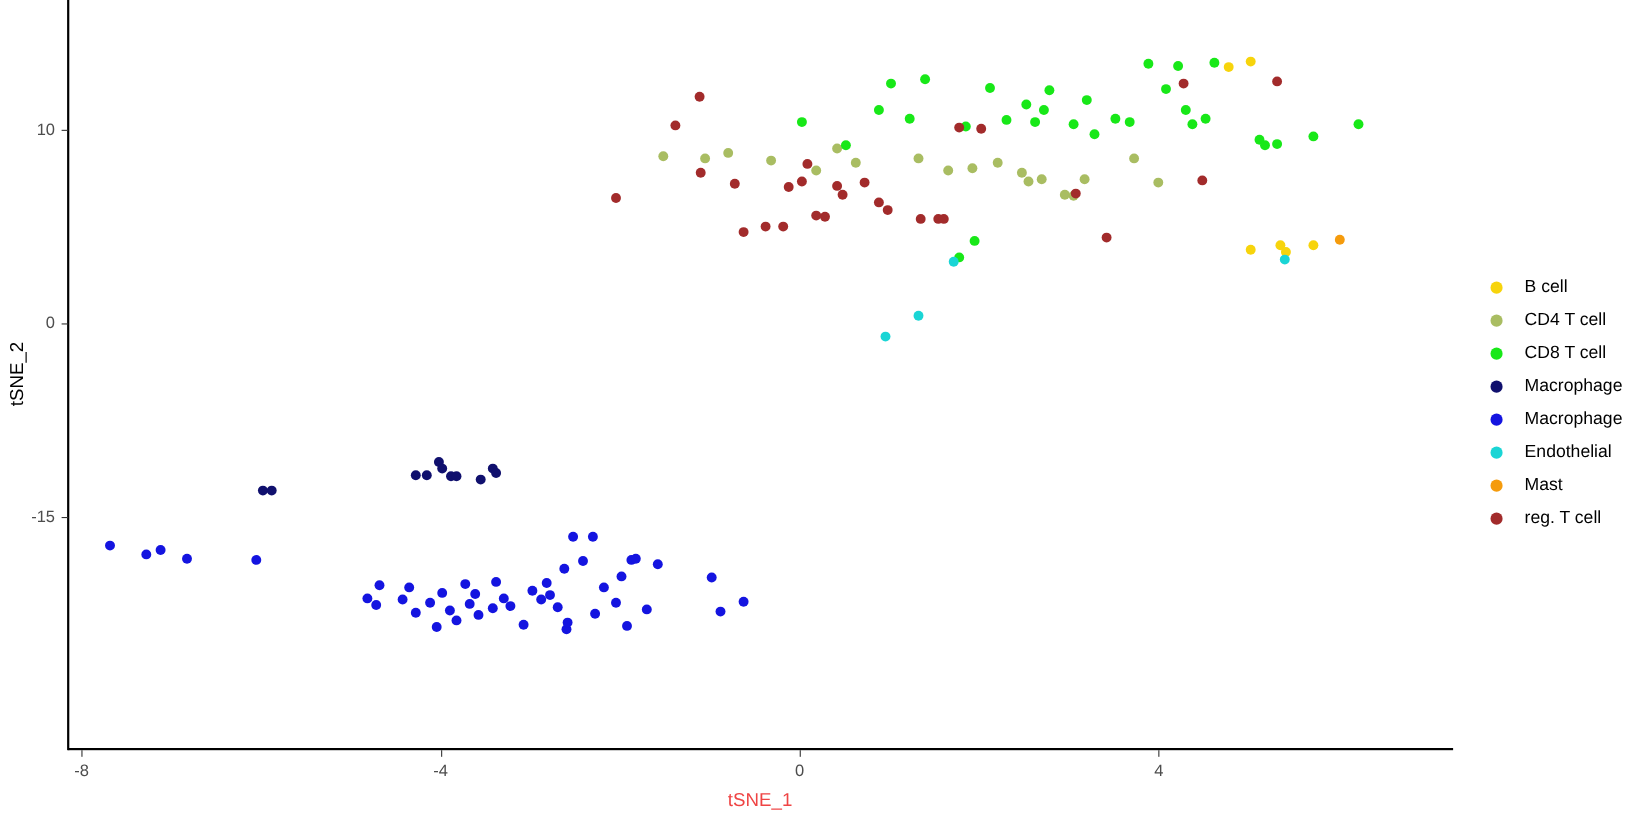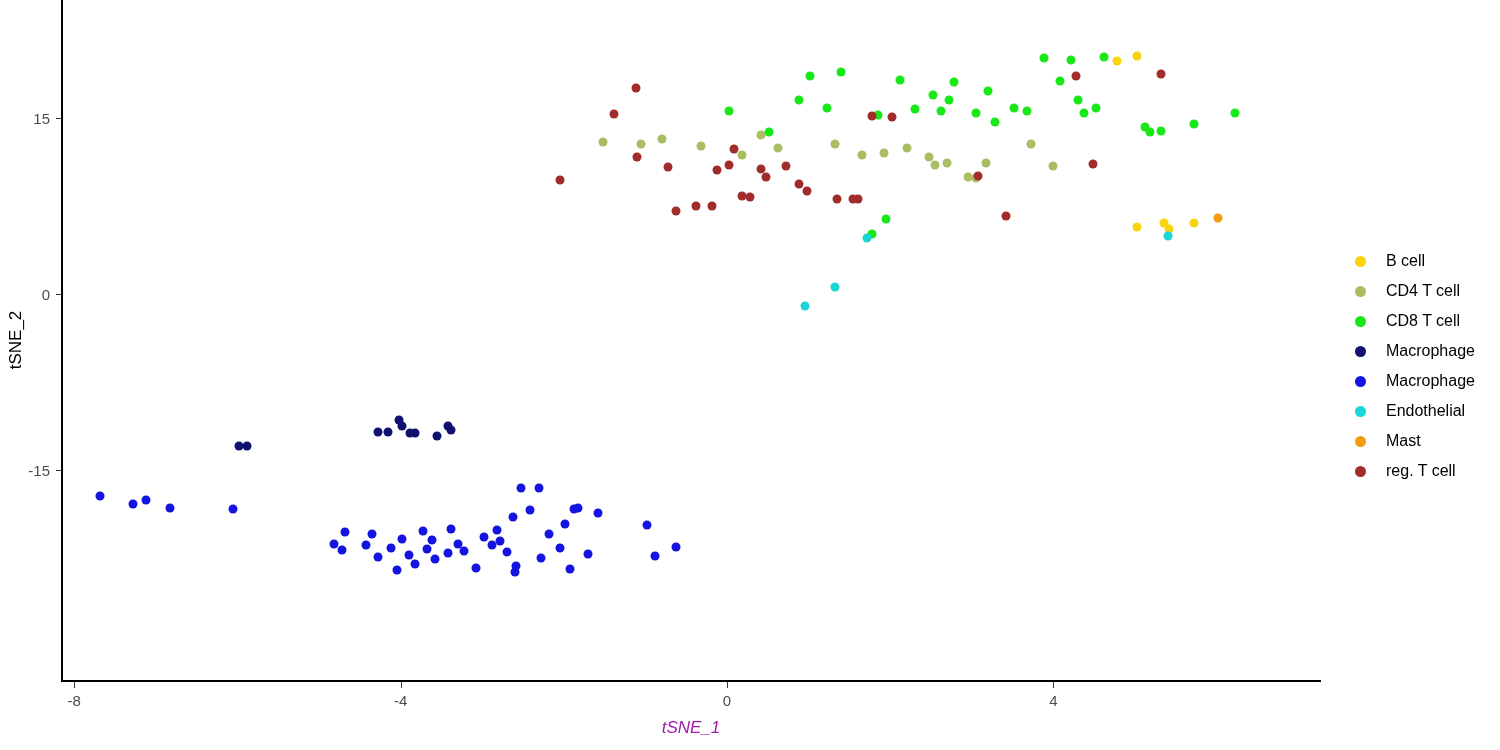--- a/index.html
+++ b/index.html
@@ -73,24 +73,23 @@
     font-size: 15px;
     color: #4d4d4d;
     transform: translate(-100%, -50%);
     white-space: nowrap;
   }
   #xlabel {
     position: absolute;
     left: 691px;
     top: 718px;
     font-size: 17px;
-    color: #a21caf;
+    color: #ef4444;
     transform: translateX(-50%);
     white-space: nowrap;
-    font-style: italic;
   }
   #ylabel {
     position: absolute;
     left: 16px;
     top: 340px;
     font-size: 17px;
     color: #000000;
     transform-origin: center center;
     transform: translate(-50%, -50%) rotate(-90deg);
     white-space: nowrap;
@@ -147,21 +146,21 @@
       <div class="tick-label-x" style="left: 727px;">0</div>
       <div class="tick-mark-x" style="left: 1053.4px;"></div>
       <div class="tick-label-x" style="left: 1053.4px;">4</div>
     </div>
   <div id="y-ticks">
       <div class="tick-mark-y" style="top: 470px;"></div>
       <div class="tick-label-y" style="top: 470px;">-15</div>
       <div class="tick-mark-y" style="top: 294px;"></div>
       <div class="tick-label-y" style="top: 294px;">0</div>
       <div class="tick-mark-y" style="top: 118px;"></div>
-      <div class="tick-label-y" style="top: 118px;">15</div>
+      <div class="tick-label-y" style="top: 118px;">10</div>
     </div>
 
   <div id="panel">
       <div class="pt" style="left: 1055.05px; top: 60.8px; width: 9px; height: 9px; background: rgb(247, 212, 12);"></div>
       <div class="pt" style="left: 1074.63px; top: 55.52px; width: 9px; height: 9px; background: rgb(247, 212, 12);"></div>
       <div class="pt" style="left: 1074.63px; top: 226.768px; width: 9px; height: 9px; background: rgb(247, 212, 12);"></div>
       <div class="pt" style="left: 1101.56px; top: 223.248px; width: 9px; height: 9px; background: rgb(247, 212, 12);"></div>
       <div class="pt" style="left: 1107.27px; top: 228.88px; width: 9px; height: 9px; background: rgb(247, 212, 12);"></div>
       <div class="pt" style="left: 1131.75px; top: 222.72px; width: 9px; height: 9px; background: rgb(247, 212, 12);"></div>
       <div class="pt" style="left: 540.968px; top: 141.76px; width: 9px; height: 9px; background: rgb(169, 189, 98);"></div>

